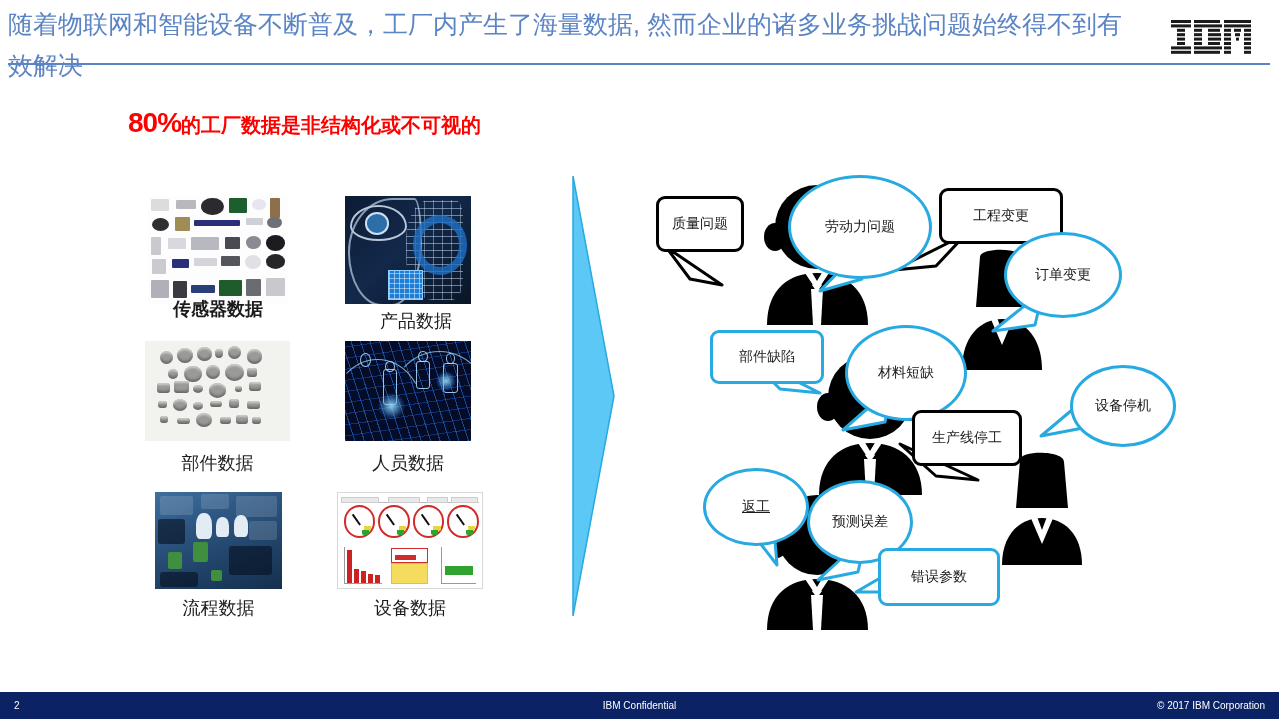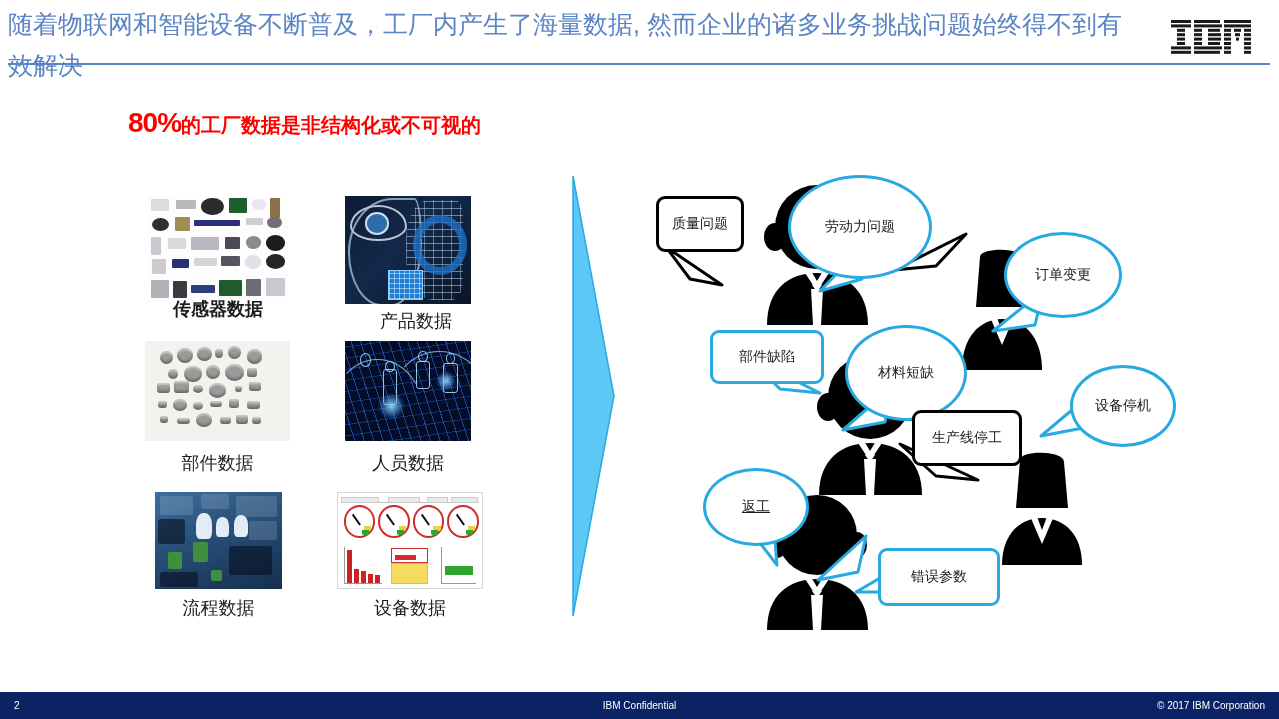--- a/index.html
+++ b/index.html
@@ -482,37 +482,43 @@
         <path d="M68 6 L6 42 L46 42 Z" fill="#fff" stroke="#27A9E1" stroke-width="3" stroke-linejoin="round"></path>
       </svg>
   </div>
 
   <div class="bubble rect black" style="left:16px;top:56px;width:88px;height:56px;">
     <span>质量问题</span>
   </div>
   <div class="bubble oval blue" style="left:148px;top:35px;width:144px;height:104px;">
     <span>劳动力问题</span>
   </div>
+  <div class="bubble rect black" style="left:299px;top:48px;width:124px;height:56px;">
+    <span>工程变更</span>
+  </div>
   <div class="bubble oval blue" style="left:364px;top:92px;width:118px;height:86px;">
     <span>订单变更</span>
   </div>
   <div class="bubble rect blue" style="left:70px;top:190px;width:114px;height:54px;">
     <span>部件缺陷</span>
   </div>
   <div class="bubble oval blue" style="left:205px;top:185px;width:122px;height:96px;font-family:Liberation Mono, monospace;">
     <span>材料短缺</span>
   </div>
   <div class="bubble rect black" style="left:272px;top:270px;width:110px;height:56px;">
     <span>生产线停工</span>
   </div>
   <div class="bubble oval blue" style="left:430px;top:225px;width:106px;height:82px;font-family:Liberation Mono, monospace;">
     <span>设备停机</span>
   </div>
   <div class="bubble oval blue" style="left:63px;top:328px;width:106px;height:78px;text-decoration:underline;">
     <span>返工</span>
+  </div>
+  <div class="bubble oval blue" style="left:167px;top:340px;width:106px;height:84px;">
+    <span>预测误差</span>
   </div>
   <div class="bubble rect blue" style="left:238px;top:408px;width:122px;height:58px;">
     <span>错误参数</span>
   </div>
 </div>
 
 <div id="footer">
   <span class="pg">2</span>
   <span class="mid">IBM Confidential</span>
   <span class="right">© 2017 IBM Corporation</span>

